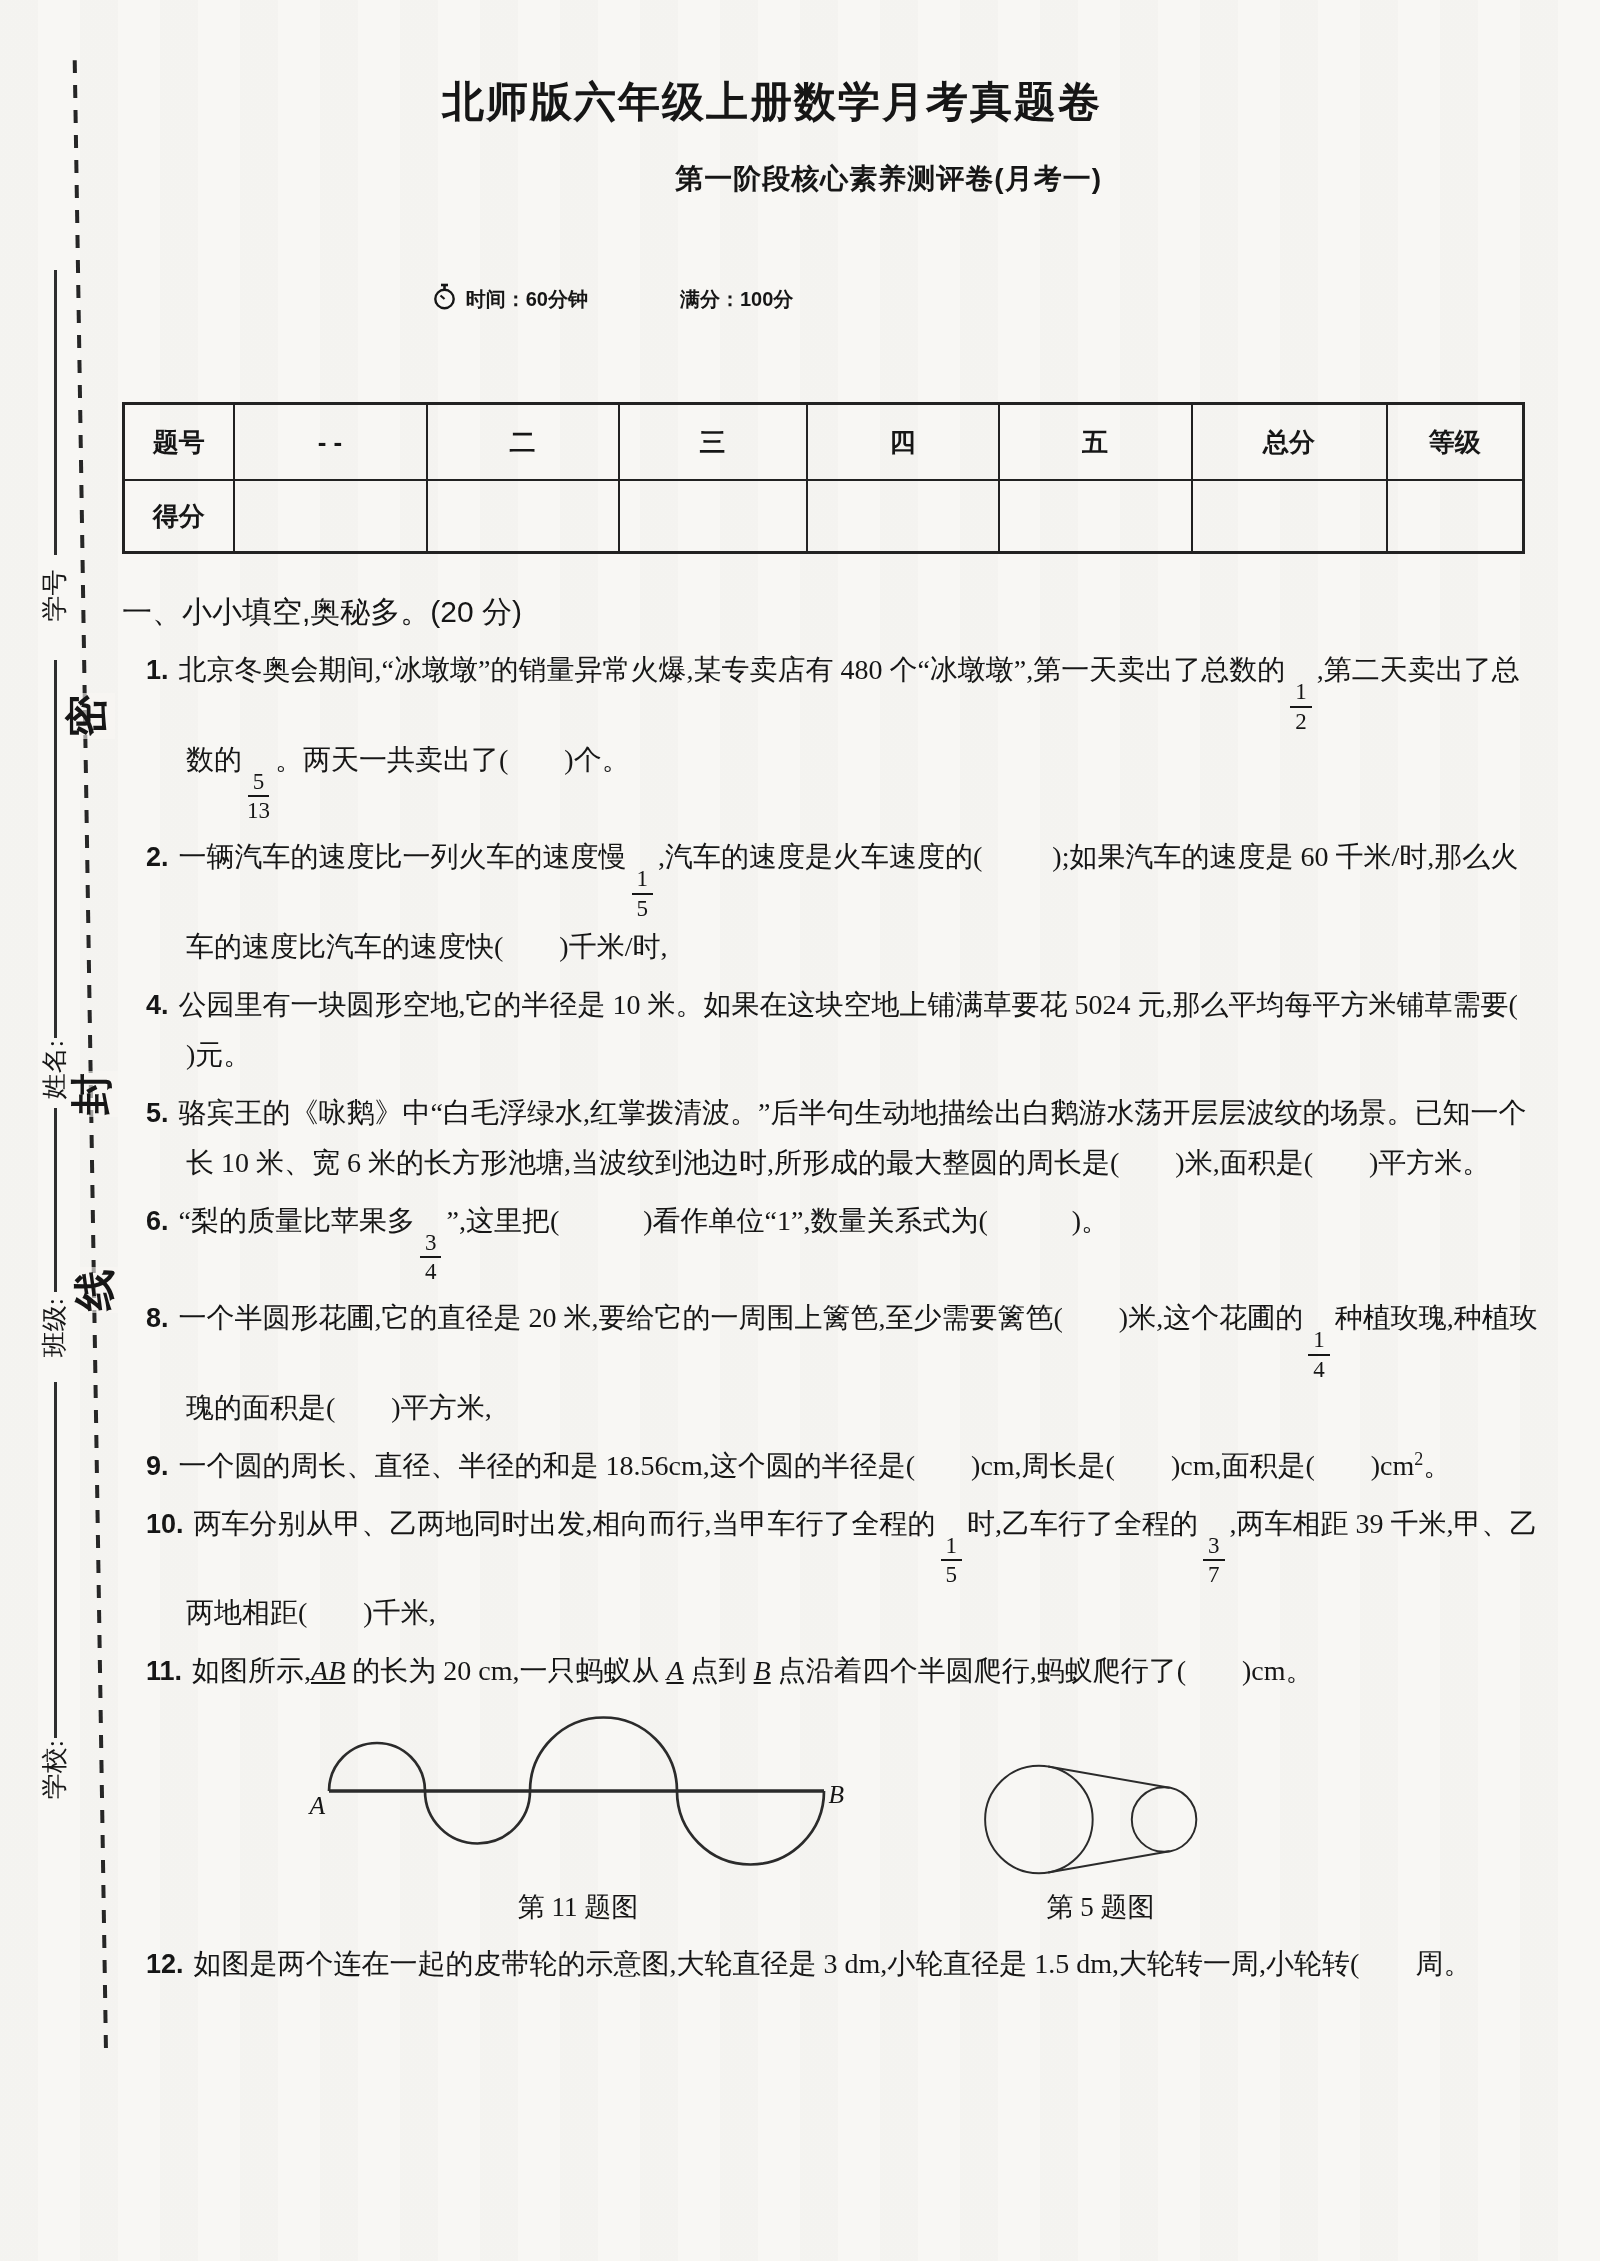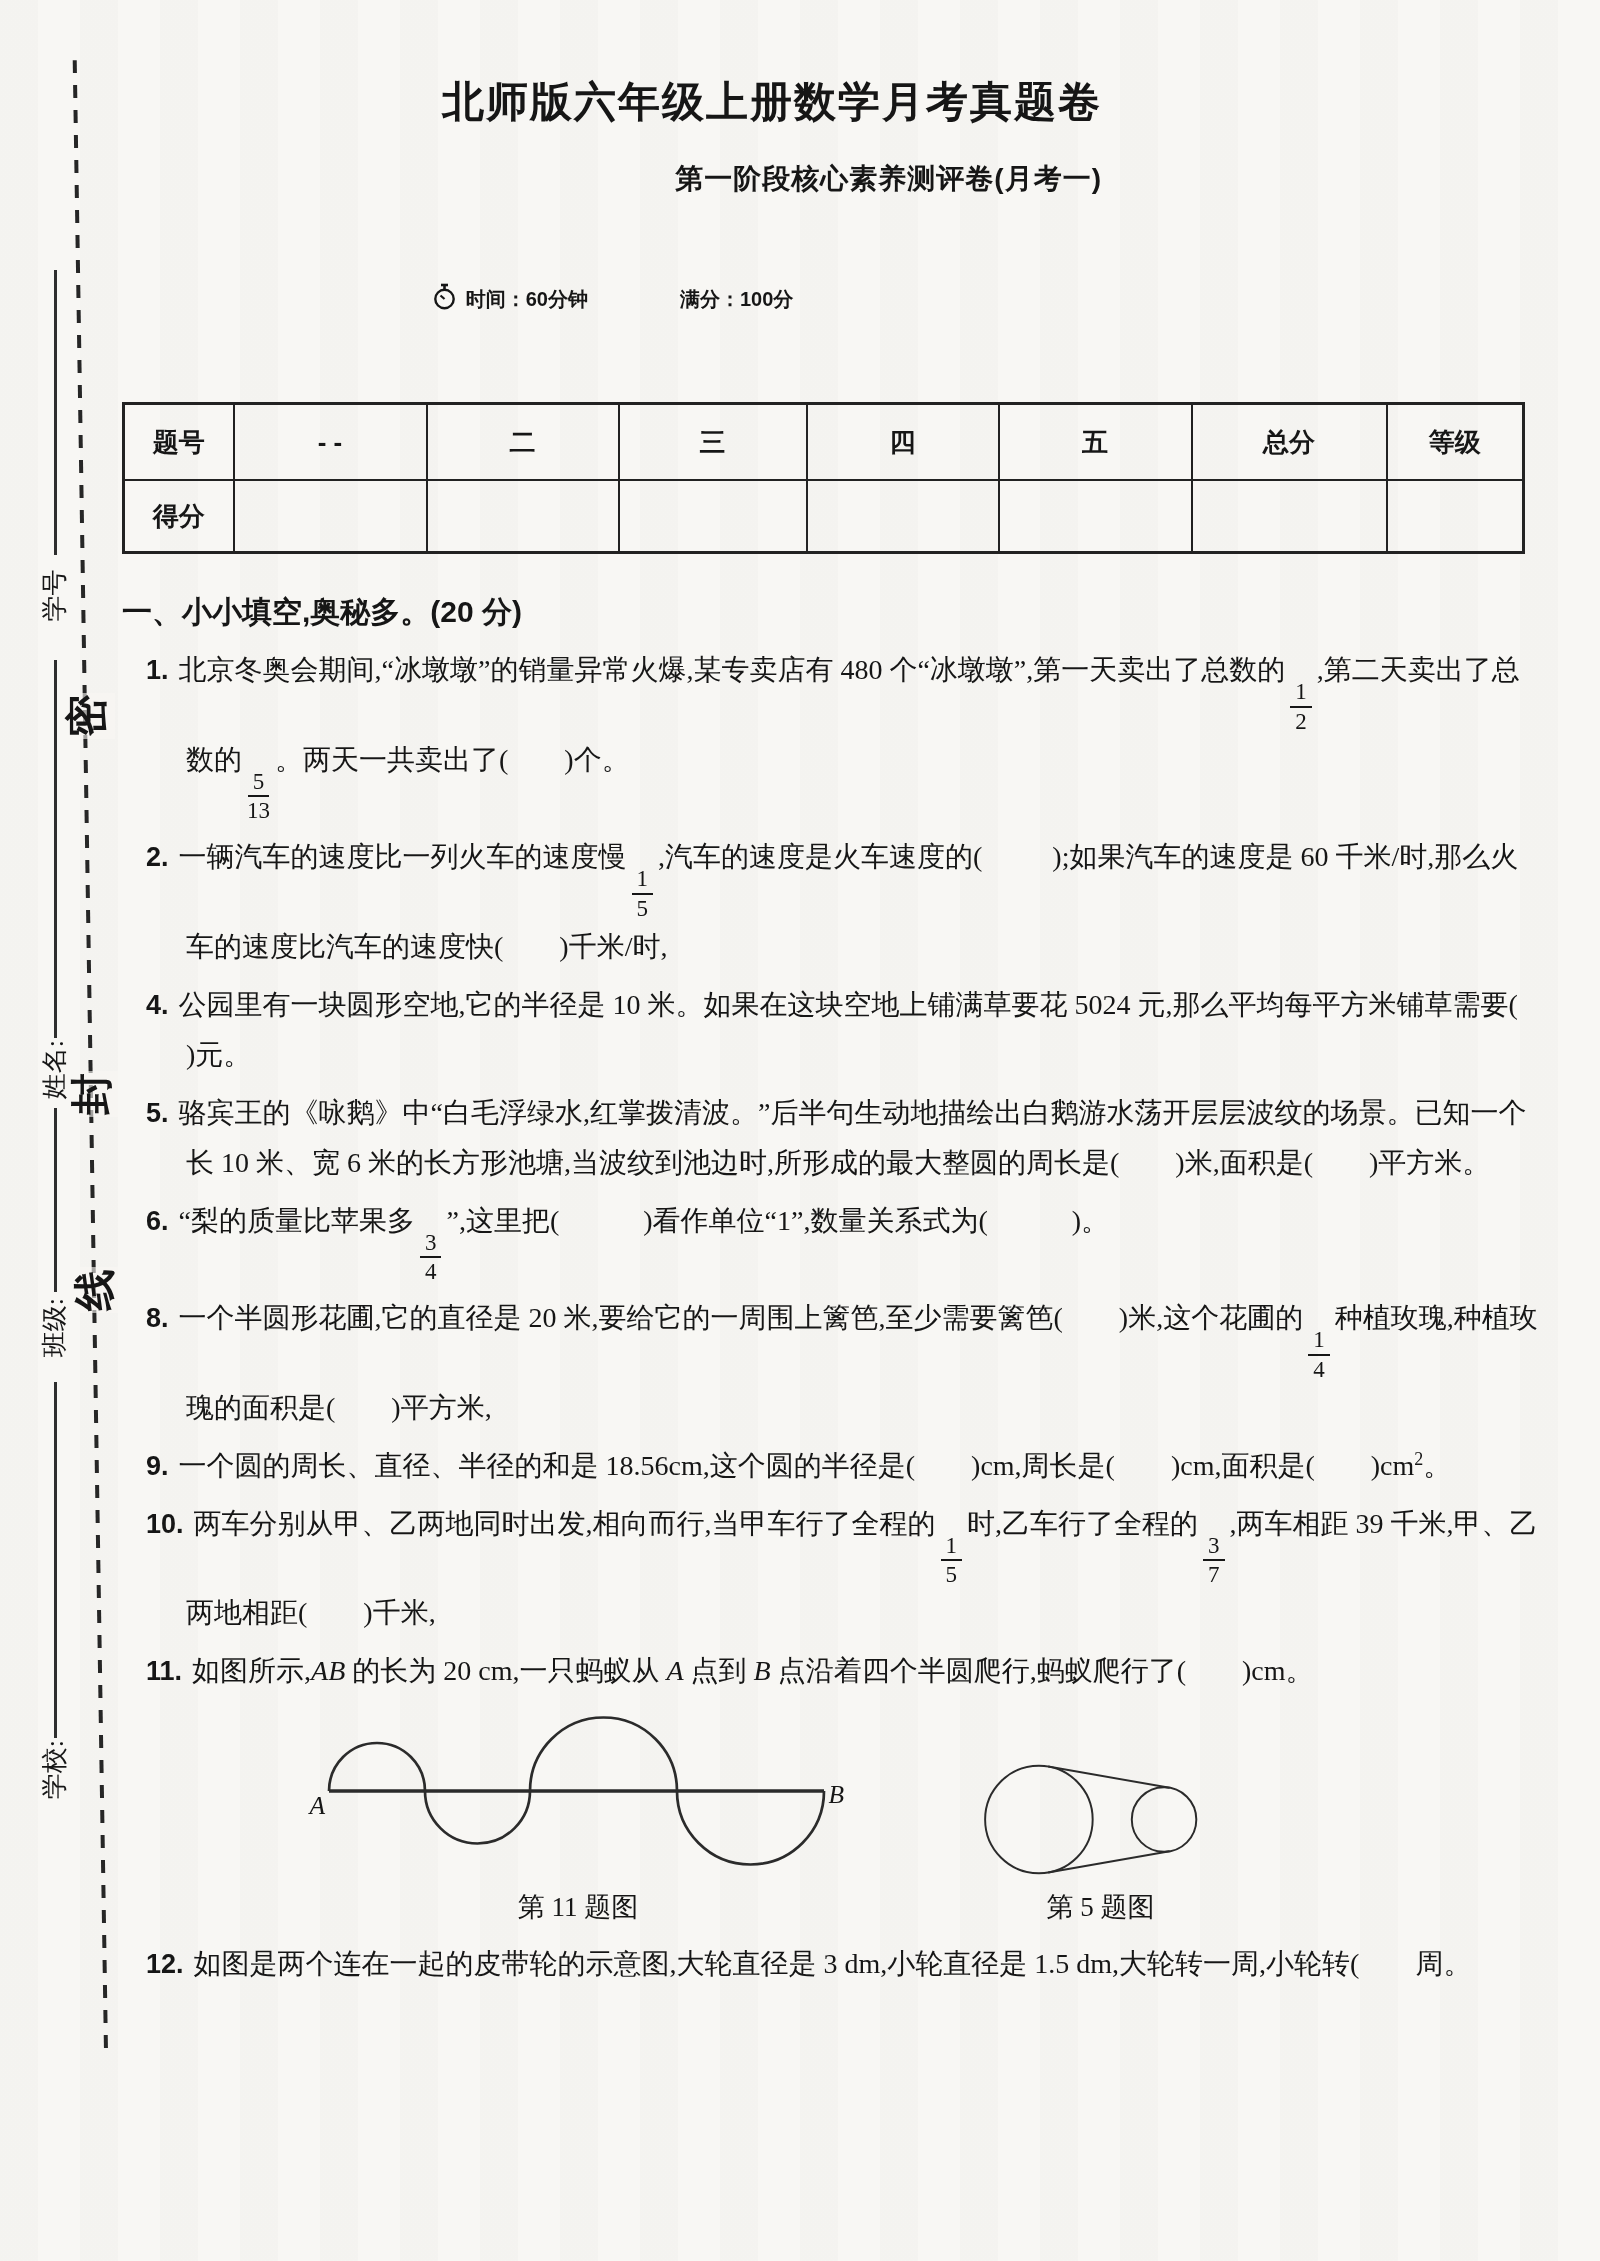--- a/index.html
+++ b/index.html
@@ -15,29 +15,29 @@
   .paper-title{font-family:"Liberation Sans", sans-serif;font-weight:800;font-size:28px;margin:30px 0 0;letter-spacing:1px;}
   .meta{margin:84px 0 0;display:flex;justify-content:center;align-items:center;
         font-family:"Liberation Sans", sans-serif;font-weight:700;font-size:20px;}
   .meta-icon{margin-right:8px;display:inline-block;}
   .meta-gap{display:inline-block;width:92px;}
   table.score{border-collapse:collapse;table-layout:fixed;width:1400px;margin-top:86px;
         border:3px solid #222;font-family:"Liberation Sans", sans-serif;}
   table.score td{border:2px solid #222;text-align:center;font-weight:700;font-size:26px;}
   tr.hdr td{height:72px;}
   tr.scr td{height:68px;}
-  .section-heading{font-family:"Liberation Sans", sans-serif;font-weight:700;font-size:30px;margin:38px 0 12px;}
+  .section-heading{font-family:"Liberation Sans", sans-serif;font-weight:400;font-size:30px;margin:38px 0 12px;}
   .q{font-size:28px;line-height:50px;margin:0 0 8px 24px;padding-left:40px;text-indent:-40px;white-space:pre-wrap;}
   .qnum{font-family:"Liberation Sans", sans-serif;font-weight:700;font-size:27px;padding-right:10px;}
   .frac{display:inline-flex;flex-direction:column;align-items:center;vertical-align:-20px;
         line-height:1.12;font-size:23px;text-indent:0;margin:0 5px;}
   .frac .fnum{padding:0 5px 1px;border-bottom:2px solid #161616;}
   .frac .fden{padding-top:1px;}
   sup{font-size:18px;line-height:0;}
-  i{font-style:italic;}
+  i{font-style:italic;text-decoration:underline;}
   .figures{display:flex;align-items:flex-end;margin:8px 0 14px 186px;gap:130px;}
   .fig{display:flex;flex-direction:column;align-items:center;}
   .fig svg{display:block;stroke:#2b2b2b;fill:none;}
   .fig-caption{font-size:27px;margin-top:2px;}
   
   .seal-line{position:absolute;left:104px;top:60px;height:1992px;width:4px;
         background:repeating-linear-gradient(to bottom,#262626 0 13px, rgba(0,0,0,0) 13px 25px);
         transform:rotate(-0.9deg);transform-origin:50% 100%;}
   .seal-char{position:absolute;font-family:"Liberation Sans", sans-serif;font-weight:700;font-size:42px;
         transform:rotate(-90deg);background:rgba(248,247,244,0.6);padding:0 2px;}

